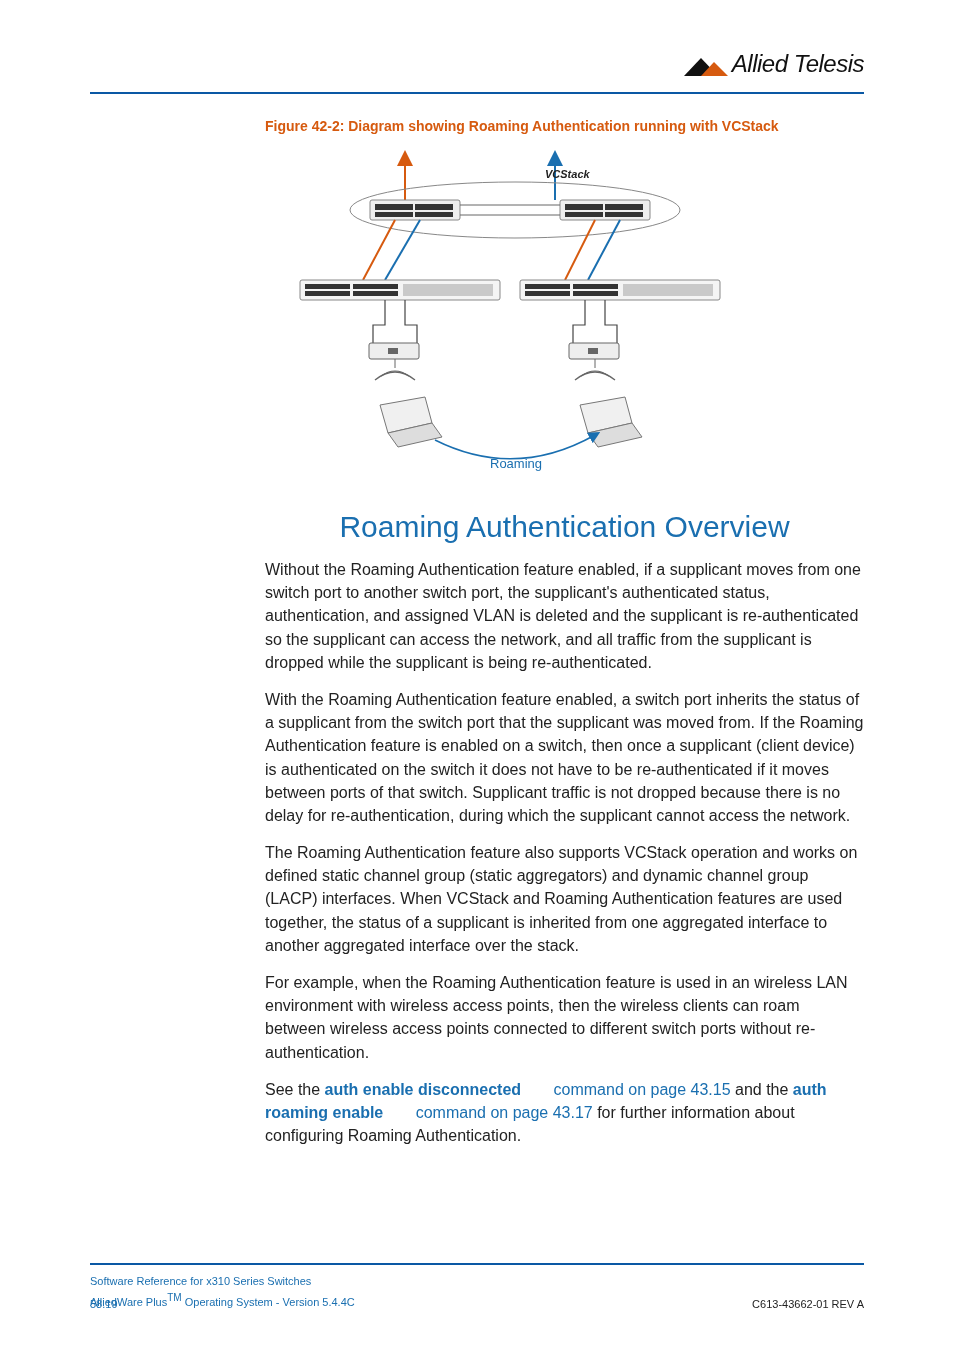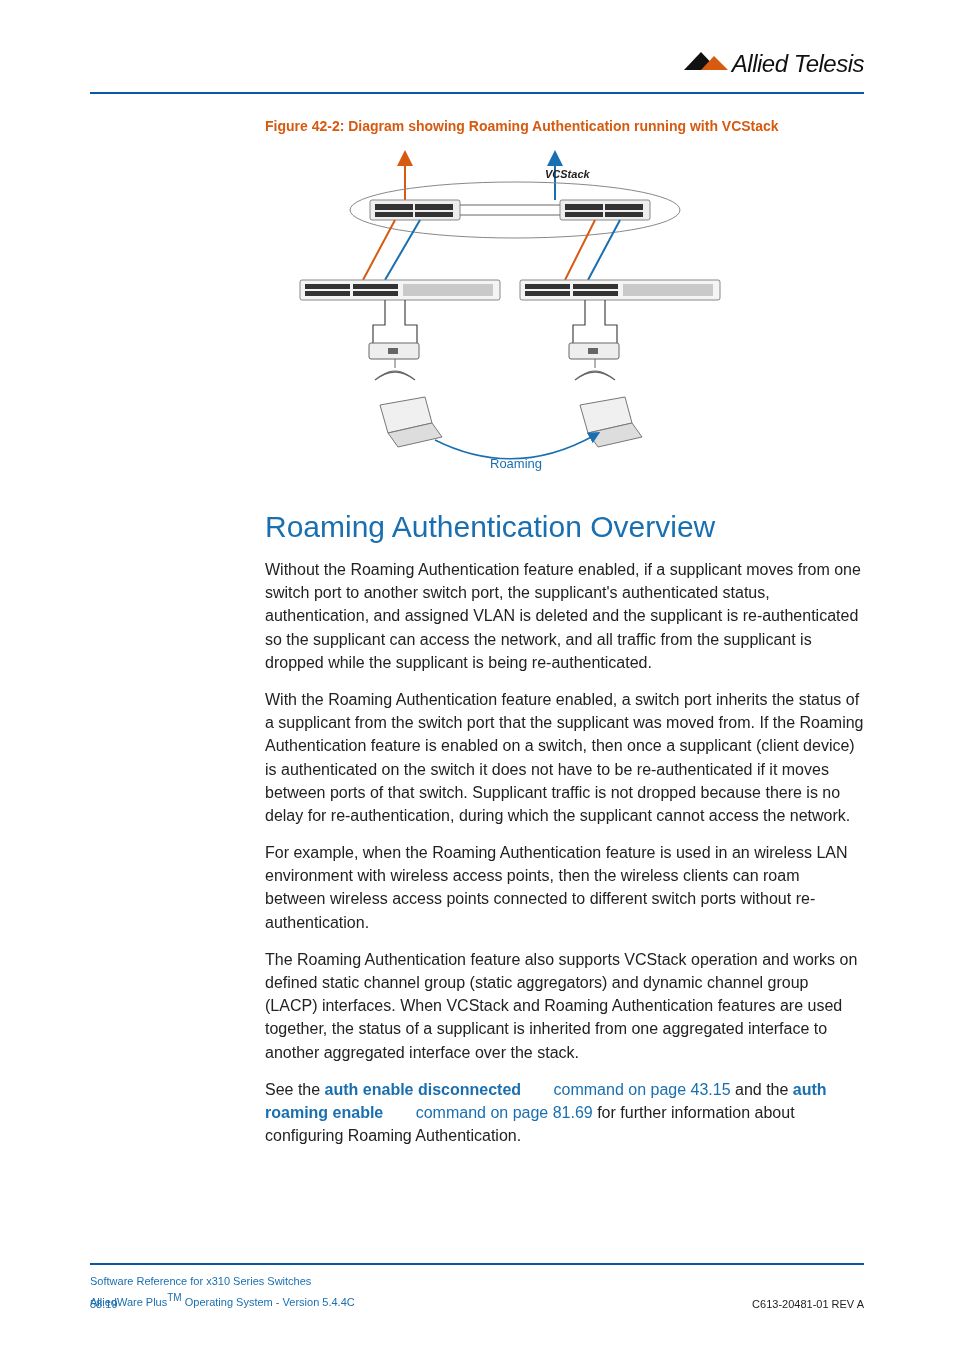--- a/index.html
+++ b/index.html
@@ -1,25 +1,25 @@
 <!DOCTYPE html>
 <html><head>
 <meta charset="utf-8">
 <style>
   * { margin: 0; padding: 0; box-sizing: border-box; }
   html, body { width: 954px; height: 1350px; font-family: "Myriad Pro", "Segoe UI", Arial, sans-serif; background: #fff; color: #222; }
   .page { position: relative; width: 954px; height: 1350px; padding: 50px 90px 40px 90px; }
   .header { display: flex; justify-content: flex-end; align-items: center; padding-bottom: 10px; }
-  .logo { display: flex; align-items: flex-start; gap: 4px; }
+  .logo { display: flex; align-items: flex-end; gap: 4px; }
   .logo-text { font-family: "Trebuchet MS", sans-serif; font-size: 24px; font-style: italic; letter-spacing: -0.5px; color: #111; }
   .header-rule { border: none; border-top: 2px solid #0a58a4; margin-top: 4px; }
   .content { margin-left: 175px; margin-top: 24px; }
   .fig-caption { color: #d65a0f; font-weight: 700; font-size: 14px; margin-bottom: 16px; }
   .diagram { width: 495px; height: 330px; margin-bottom: 30px; }
-  .h2 { color: #1a6fb0; font-size: 30px; font-weight: 400; margin-bottom: 14px; }
+  .h2 { color: #1a6fb0; font-size: 30px; font-weight: 400; margin-bottom: 14px; text-align: center; }
   .para { font-size: 16px; line-height: 1.45; margin-bottom: 14px; color: #222; }
   .link-bold { color: #1a6fb0; font-weight: 700; }
   .link { color: #1a6fb0; padding-left: 28px; }
   .footer { position: absolute; left: 90px; right: 90px; bottom: 40px; }
   .footer-rule { border: none; border-top: 2px solid #0a58a4; margin-bottom: 8px; }
   .footer-lines { text-align: left; font-size: 11px; color: #1a6fb0; line-height: 1.5; }
   .footer-side { position: absolute; bottom: 0; font-size: 11px; }
   .footer-left { left: 0; color: #1a6fb0; }
   .footer-right { right: 0; color: #222; }
   .sup { font-size: 10px; vertical-align: super; }
@@ -138,34 +138,34 @@
 
         <path d="M170 290 q80 40 160 -5" fill="none" stroke="#1a6fb0" stroke-width="1.5" marker-end="url(#arrB)"></path>
         <text x="225" y="318" font-size="13" fill="#1a6fb0">Roaming</text>
       </svg>
     </div>
 
     <h2 class="h2">Roaming Authentication Overview</h2>
 
     <p class="para">Without the Roaming Authentication feature enabled, if a supplicant moves from one switch port to another switch port, the supplicant's authenticated status, authentication, and assigned VLAN is deleted and the supplicant is re-authenticated so the supplicant can access the network, and all traffic from the supplicant is dropped while the supplicant is being re-authenticated.</p>
     <p class="para">With the Roaming Authentication feature enabled, a switch port inherits the status of a supplicant from the switch port that the supplicant was moved from. If the Roaming Authentication feature is enabled on a switch, then once a supplicant (client device) is authenticated on the switch it does not have to be re-authenticated if it moves between ports of that switch. Supplicant traffic is not dropped because there is no delay for re-authentication, during which the supplicant cannot access the network.</p>
+    <p class="para">The Roaming Authentication feature also supports VCStack operation and works on defined static channel group (static aggregators) and dynamic channel group (LACP) interfaces. When VCStack and Roaming Authentication features are used together, the status of a supplicant is inherited from one aggregated interface to another aggregated interface over the stack.</p>
     <p class="para">For example, when the Roaming Authentication feature is used in an wireless LAN environment with wireless access points, then the wireless clients can roam between wireless access points connected to different switch ports without re-authentication.</p>
-    <p class="para">The Roaming Authentication feature also supports VCStack operation and works on defined static channel group (static aggregators) and dynamic channel group (LACP) interfaces. When VCStack and Roaming Authentication features are used together, the status of a supplicant is inherited from one aggregated interface to another aggregated interface over the stack.</p>
 
     <p class="para">
-      <span>See the </span><a class="link-bold">auth enable disconnected</a><a class="link"> command on page 43.15</a><span> and the </span><a class="link-bold">auth roaming enable</a><a class="link"> command on page 81.69</a><span> for further information about configuring Roaming Authentication.</span>
+      <span>See the </span><a class="link-bold">auth enable disconnected</a><a class="link"> command on page 43.15</a><span> and the </span><a class="link-bold">auth roaming enable</a><a class="link"> command on page 43.17</a><span> for further information about configuring Roaming Authentication.</span>
     </p>
 
   </div>
 
   <div class="footer">
     <hr class="footer-rule">
     <div class="footer-lines">
       <div>Software Reference for x310 Series Switches</div>
       <div>
         <span>AlliedWare Plus</span><span class="sup">TM</span><span> Operating System  - Version 5.4.4C</span>
       </div>
     </div>
     <div class="footer-side footer-left">58.19</div>
-    <div class="footer-side footer-right">C613-20481-01 REV A</div>
+    <div class="footer-side footer-right">C613-43662-01 REV A</div>
   </div>
 
 </div>
 
 </body></html>

